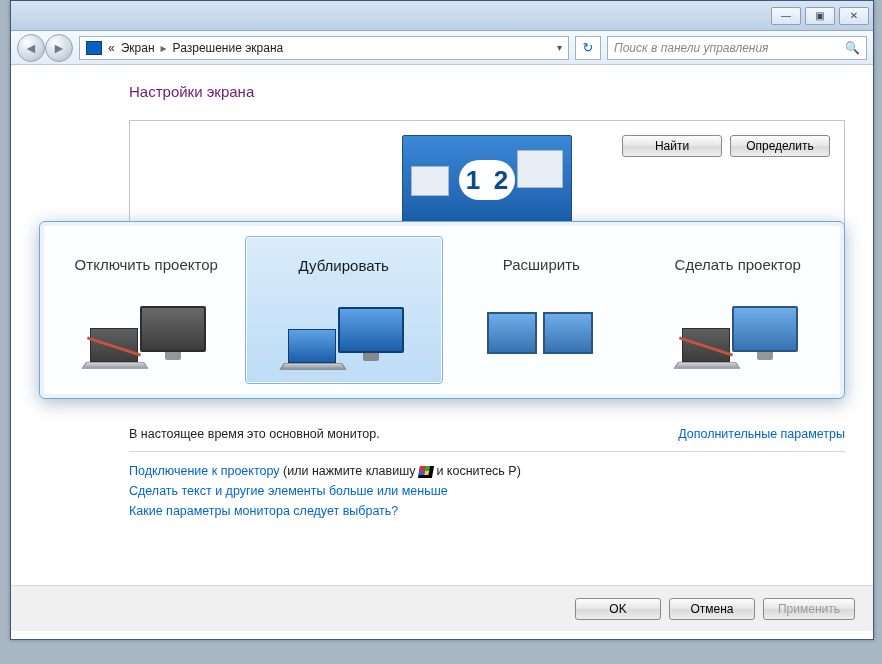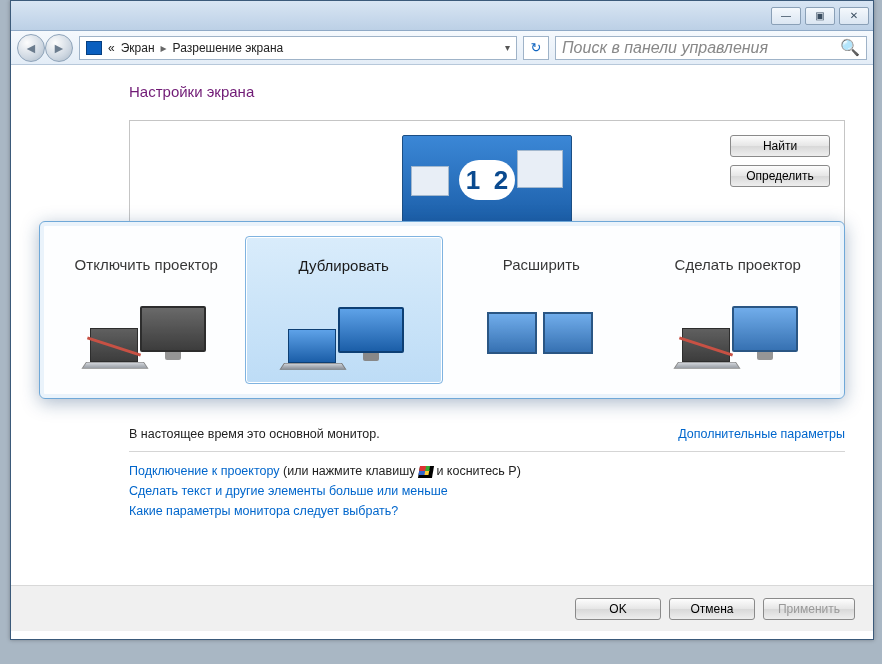--- a/index.html
+++ b/index.html
@@ -46,37 +46,37 @@
     color:#222;
   }
   .addr .icon-sm { width:16px; height:14px; background:#0a5fbf; border:1px solid #063f80; }
   .addr .sep { color:#666; }
   .addr .drop { margin-left:auto; color:#555; font-size:10px; }
   .refresh {
     width:26px; height:24px; border:1px solid #9fb3c8; background:#fff;
     display:flex; align-items:center; justify-content:center; color:#1065c0; font-size:13px;
   }
   .search {
-    width:312px; height:24px; border:1px solid #9fb3c8; background:#fff;
-    display:flex; align-items:center; padding:0 6px; font-size:16px; color:#888; font-style:italic;
+    width:260px; height:24px; border:1px solid #9fb3c8; background:#fff;
+    display:flex; align-items:center; padding:0 6px; font-size:12px; color:#888; font-style:italic;
   }
   .search .mag { margin-left:auto; color:#1065c0; font-style:normal; }
 
   .content {
     position:absolute; left:0; right:0; top:64px; bottom:0;
     background:#fff; padding: 18px 28px 0 118px;
   }
   h2.page-title { font-size:15px; font-weight:400; color:#701a75; margin-bottom:20px; }
 
   .preview-card {
     border:1px solid #c5c5c5; background:#fff;
     padding:14px; position:relative; min-height:150px;
     display:flex; justify-content:center;
   }
-  .side-btns { position:absolute; right:14px; top:14px; display:flex; flex-direction:column; gap:8px; }
+  .side-btns { position:absolute; right:14px; top:14px; display:flex; flex-direction:row; gap:8px; }
   .w7btn {
     min-width:100px; height:22px; font-size:12px;
     border:1px solid #8a8a8a; border-radius:3px;
     background:linear-gradient(#fdfdfd,#e6e6e6 49%,#d8d8d8 50%,#eeeeee);
     padding:0 14px; cursor:default;
   }
   .monitor-arrangement {
     width:170px; height:90px;
     background:linear-gradient(#3b87d6,#1b5ea8);
     border:1px solid #1b4e84; border-radius:2px;

